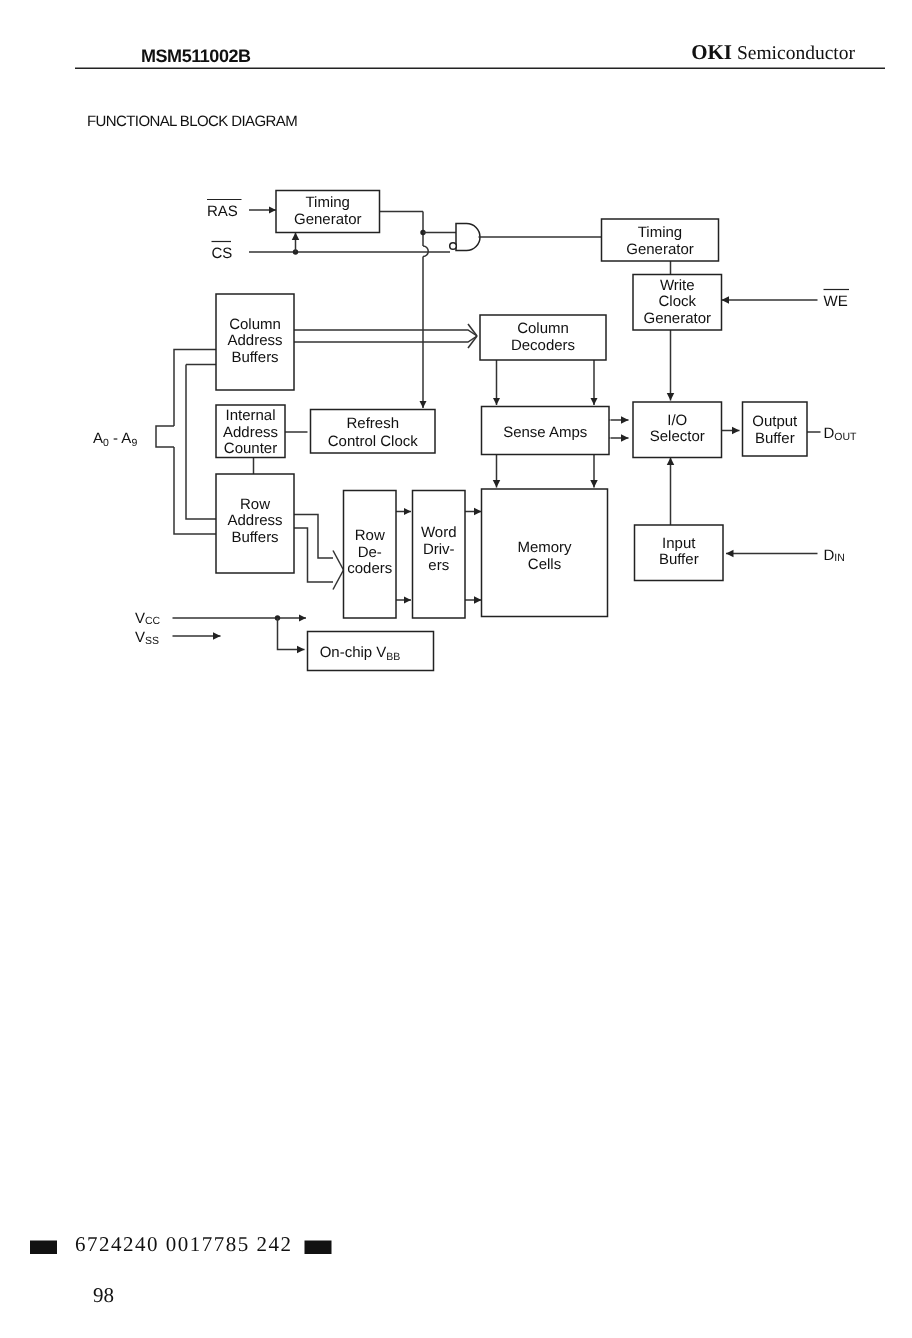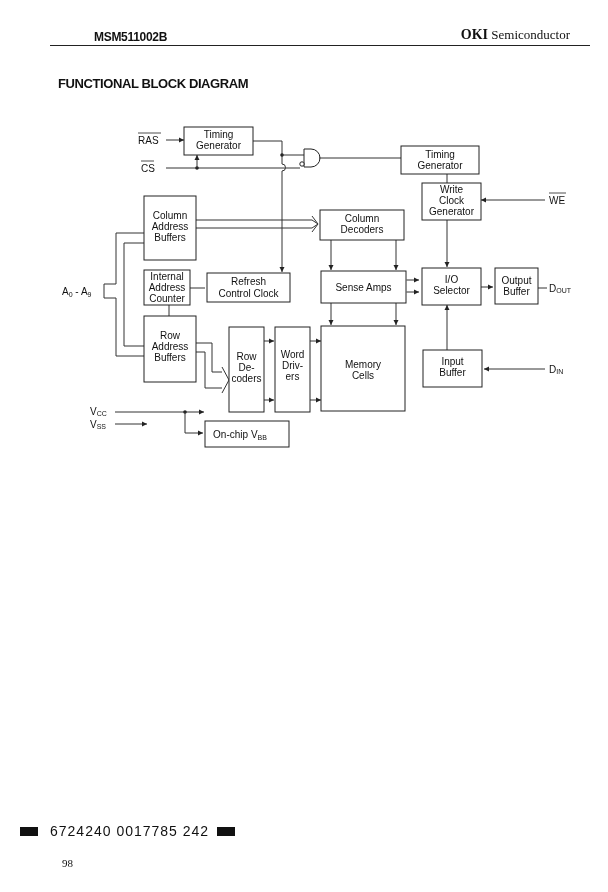--- a/index.html
+++ b/index.html
@@ -1,29 +1,29 @@
 <!DOCTYPE html>
 <html><head>
 <meta charset="utf-8">
 <style>
   html, body { margin: 0; padding: 0; background: #fff; }
   body { width: 608px; height: 892px; position: relative; overflow: hidden; font-family: "Liberation Sans", sans-serif; color: #111; }
   .hdr-left { position: absolute; left: 58px; top: 30px; font-size: 12px; font-weight: bold; letter-spacing: -0.3px; padding-left: 36px; }
   .hdr-right { position: absolute; right: 38px; top: 27px; font-size: 13px; font-family: "Liberation Serif", serif; }
   .hdr-right .brand { font-weight: bold; font-size: 14px; }
   .hdr-rule { position: absolute; left: 50px; right: 18px; top: 45px; height: 1px; background: #222; }
-  .section-title { position: absolute; left: 58px; top: 76px; font-size: 13px; font-weight: bold; letter-spacing: -0.4px; }
+  .section-title { position: absolute; left: 58px; top: 76px; font-size: 10px; font-weight: normal; letter-spacing: -0.4px; }
   svg#diagram { position: absolute; left: 0; top: 0; }
   .blk { fill: #fff; stroke: #222; stroke-width: 1; }
   .ln { stroke: #333; stroke-width: 1; fill: none; }
   .lbl { font-family: "Liberation Sans", sans-serif; font-size: 10px; fill: #111; }
-  .barcode { position: absolute; left: 20px; top: 823px; font-family: Liberation Sans, sans-serif; font-size: 14px; letter-spacing: 1px; display: flex; align-items: center; }
+  .barcode { position: absolute; left: 20px; top: 823px; font-family: Liberation Serif, serif; font-size: 14px; letter-spacing: 1px; display: flex; align-items: center; }
   .barcode .blkmark { display: inline-block; width: 18px; height: 9px; background: #111; margin: 0 12px 0 0; }
   .barcode .blkmark.r { margin: 0 0 0 8px; }
-  .page-num { position: absolute; left: 62px; top: 857px; font-family: "Liberation Serif", serif; font-size: 11px; }
+  .page-num { position: absolute; left: 62px; top: 857px; font-family: "Liberation Serif", serif; font-size: 14px; }
 </style>
 </head>
 <body>
 
 <div class="hdr-left">MSM511002B</div>
 <div class="hdr-right">
   <span class="brand">OKI</span>
   <span>Semiconductor</span>
 </div>
 <div class="hdr-rule"></div>

